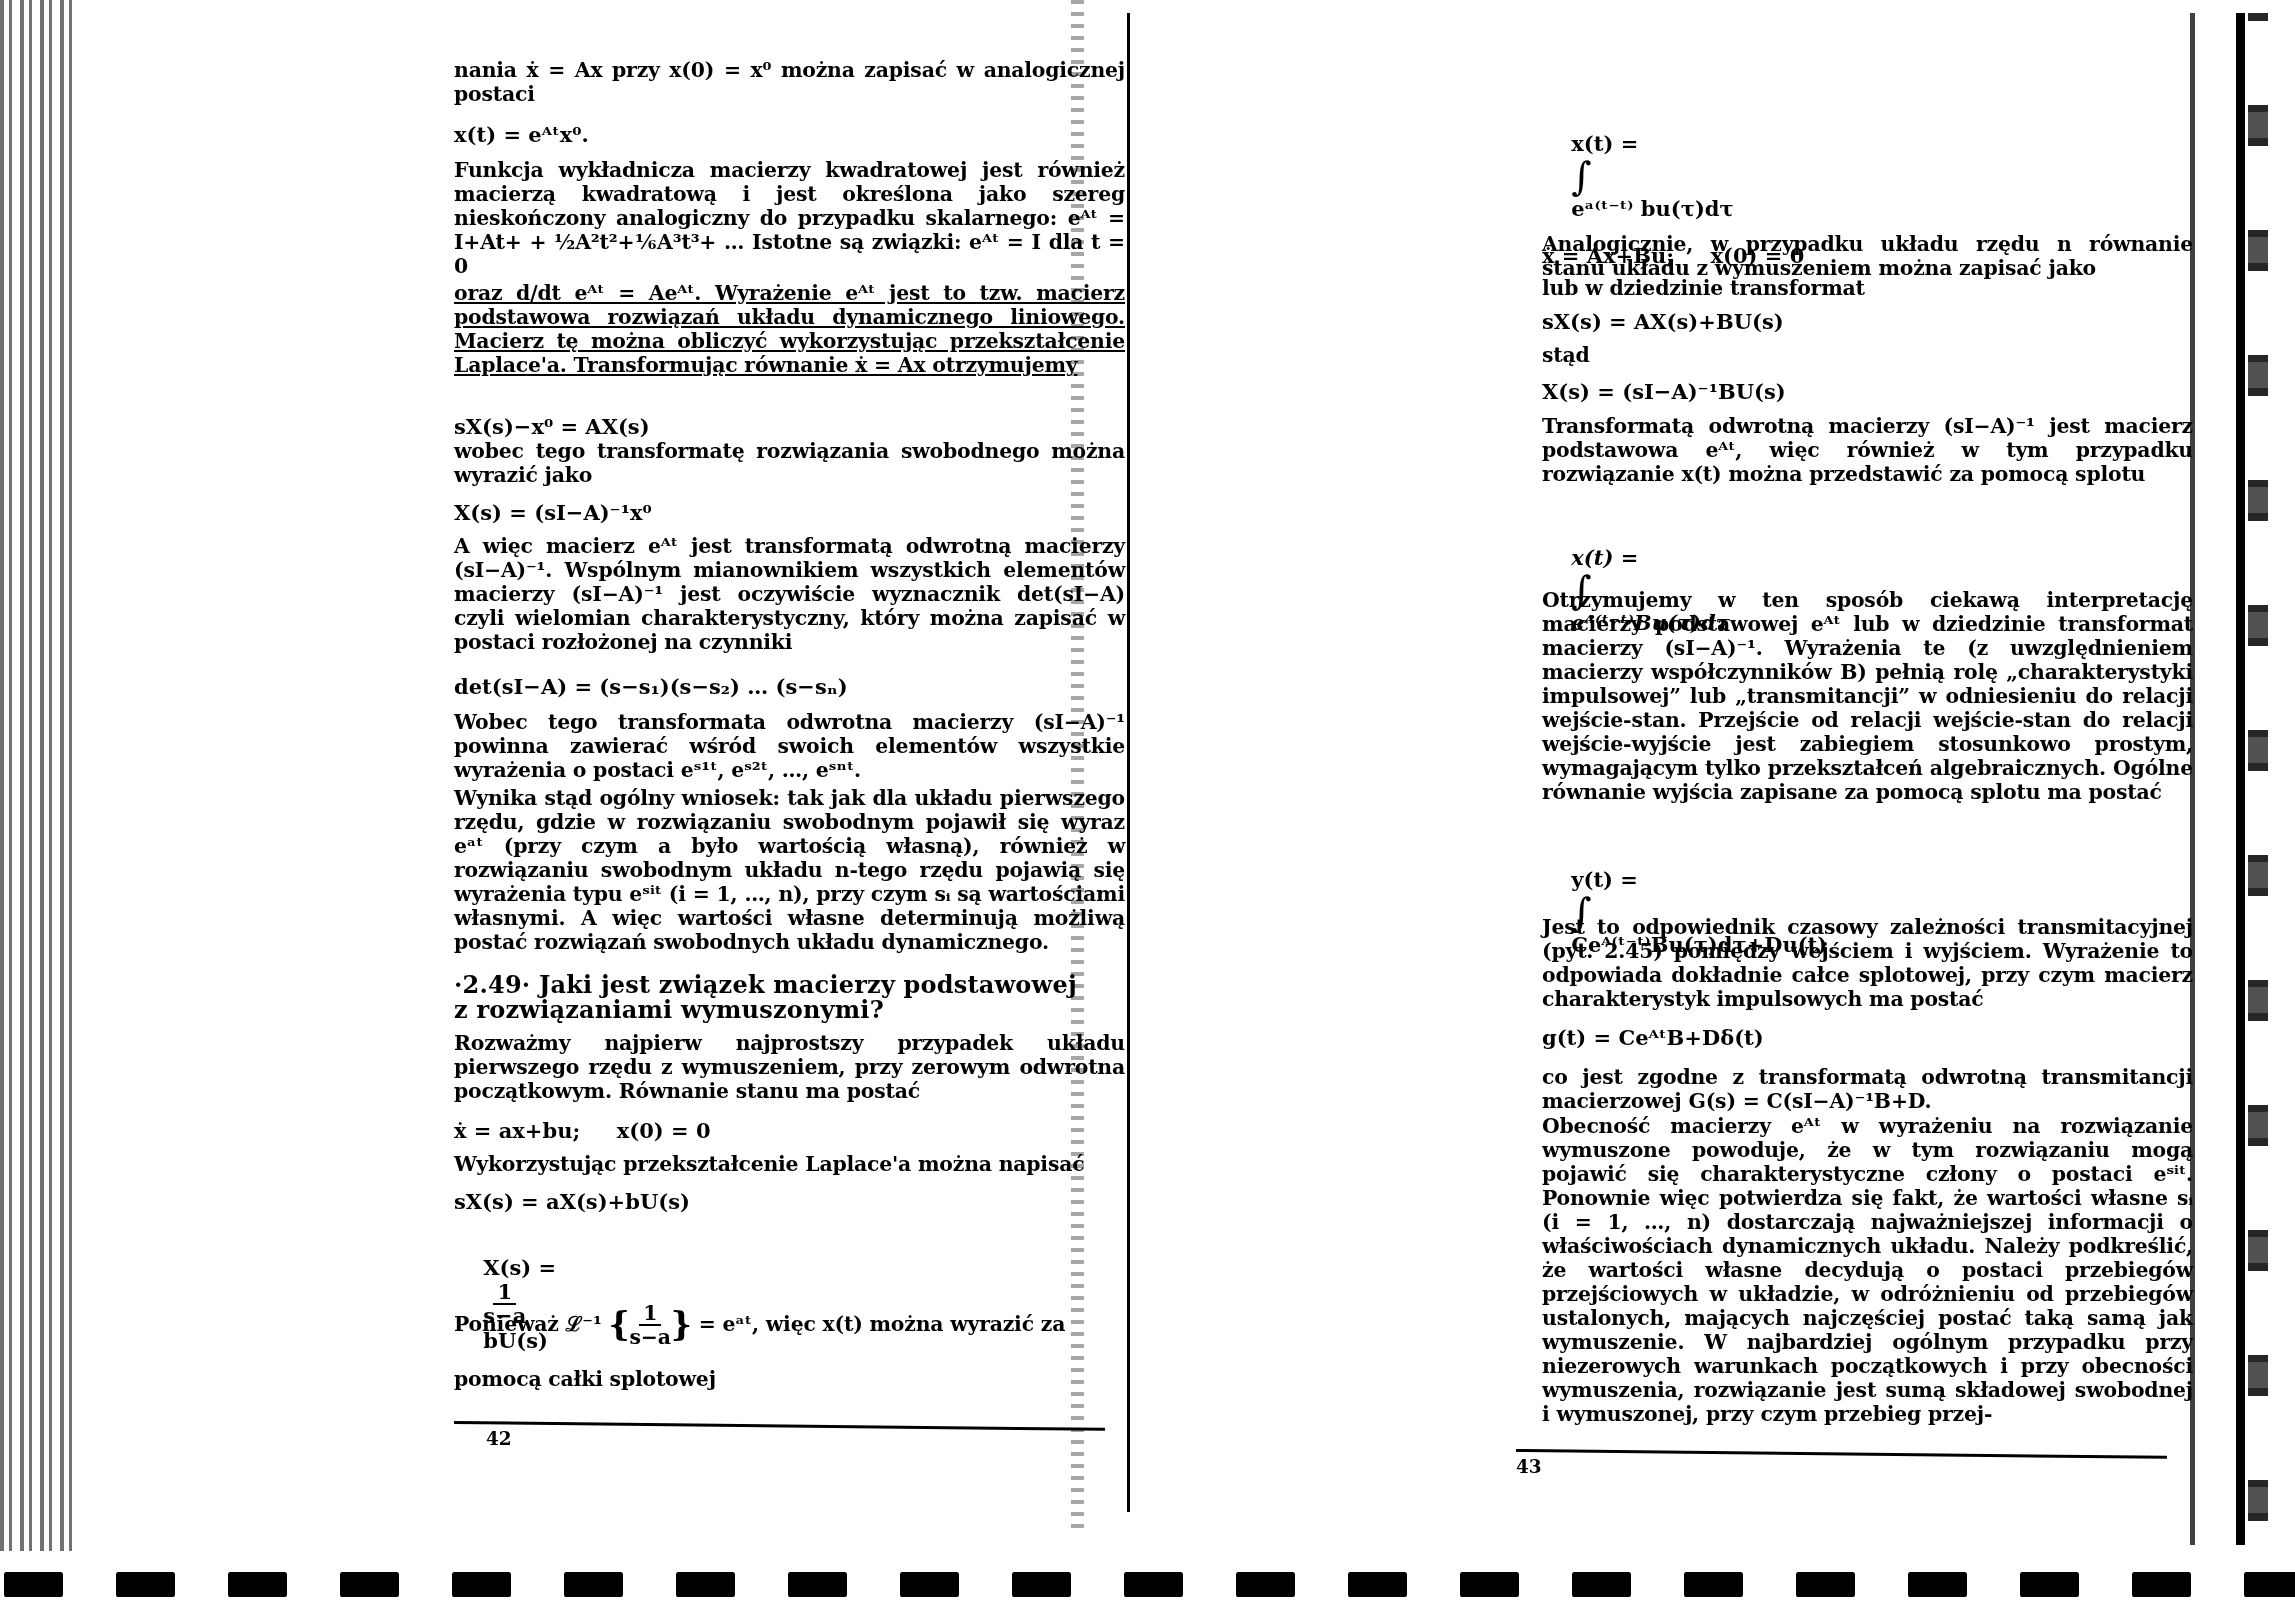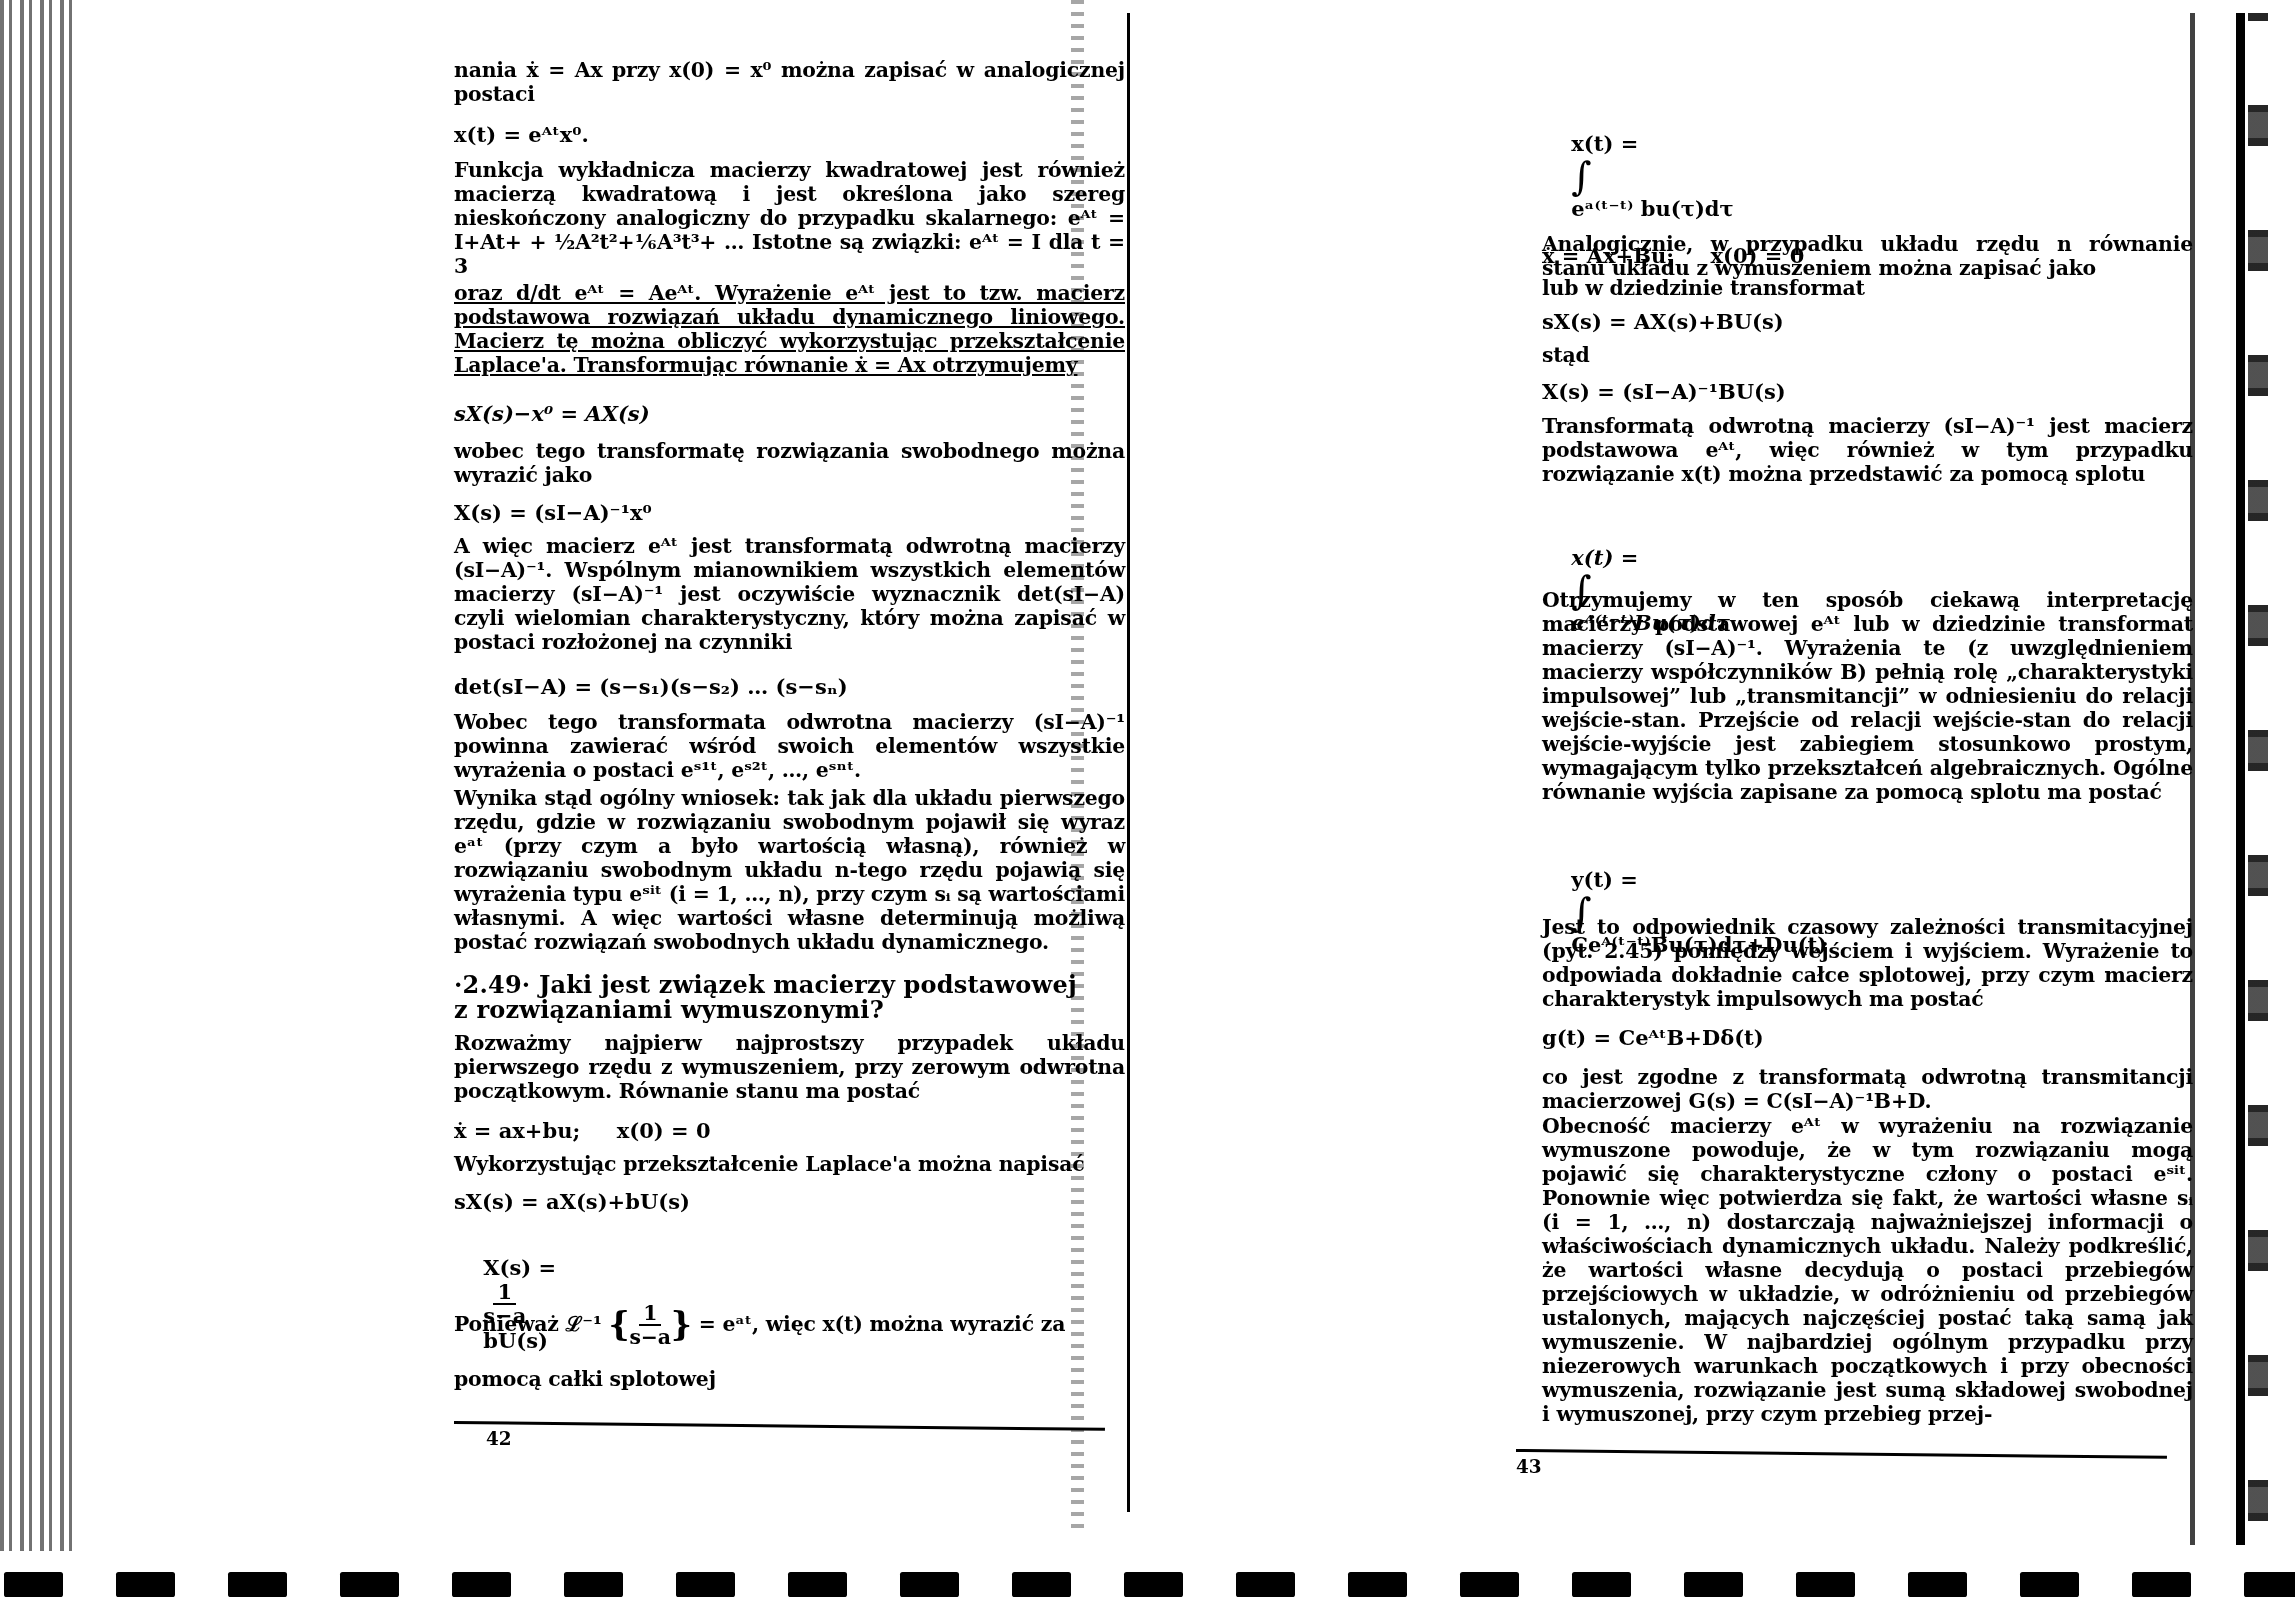--- a/index.html
+++ b/index.html
@@ -90,23 +90,23 @@
   <div class="sprocket"></div>
   <div class="sprocket"></div>
   <div class="sprocket"></div>
   <div class="sprocket"></div>
   <div class="sprocket"></div>
 </div>
 
 <div class="page page-left">
   <div class="block txt" style="top:58px;">nania ẋ = Ax przy x(0) = x⁰ można zapisać w analogicznej postaci</div>
   <div class="block eq" style="top:122px;">x(t) = eᴬᵗx⁰.</div>
-  <div class="block txt" style="top:158px;">Funkcja wykładnicza macierzy kwadratowej jest również macierzą kwadratową i jest określona jako szereg nieskończony analogiczny do przypadku skalarnego: eᴬᵗ = I+At+ + ½A²t²+⅙A³t³+ … Istotne są związki: eᴬᵗ = I dla t = 3</div>
+  <div class="block txt" style="top:158px;">Funkcja wykładnicza macierzy kwadratowej jest również macierzą kwadratową i jest określona jako szereg nieskończony analogiczny do przypadku skalarnego: eᴬᵗ = I+At+ + ½A²t²+⅙A³t³+ … Istotne są związki: eᴬᵗ = I dla t = 0</div>
   <div class="block txt" style="top:281px;text-decoration:underline;">oraz d/dt eᴬᵗ = Aeᴬᵗ. Wyrażenie eᴬᵗ jest to tzw. macierz podstawowa rozwiązań układu dynamicznego liniowego. Macierz tę można obliczyć wykorzystując przekształcenie Laplace'a. Transformując równanie ẋ = Ax otrzymujemy</div>
-  <div class="block eq" style="top:401px;font-style:italic;">sX(s)−x⁰ = AX(s)</div>
+  <div class="block eq" style="top:414px;">sX(s)−x⁰ = AX(s)</div>
   <div class="block txt" style="top:439px;">wobec tego transformatę rozwiązania swobodnego można wyrazić jako</div>
   <div class="block eq" style="top:500px;">X(s) = (sI−A)⁻¹x⁰</div>
   <div class="block txt" style="top:534px;">A więc macierz eᴬᵗ jest transformatą odwrotną macierzy (sI−A)⁻¹. Wspólnym mianownikiem wszystkich elementów macierzy (sI−A)⁻¹ jest oczywiście wyznacznik det(sI−A) czyli wielomian charakterystyczny, który można zapisać w postaci rozłożonej na czynniki</div>
   <div class="block eq" style="top:674px;">det(sI−A) = (s−s₁)(s−s₂) … (s−sₙ)</div>
   <div class="block txt" style="top:710px;">Wobec tego transformata odwrotna macierzy (sI−A)⁻¹ powinna zawierać wśród swoich elementów wszystkie wyrażenia o postaci eˢ¹ᵗ, eˢ²ᵗ, …, eˢⁿᵗ.</div>
   <div class="block txt" style="top:786px;">Wynika stąd ogólny wniosek: tak jak dla układu pierwszego rzędu, gdzie w rozwiązaniu swobodnym pojawił się wyraz eᵃᵗ (przy czym a było wartością własną), również w rozwiązaniu swobodnym układu n-tego rzędu pojawią się wyrażenia typu eˢⁱᵗ (i = 1, …, n), przy czym sᵢ są wartościami własnymi. A więc wartości własne determinują możliwą postać rozwiązań swobodnych układu dynamicznego.</div>
 
   <div class="block heading" style="top:972px;">
     <div>·2.49· Jaki jest związek macierzy podstawowej</div>
     <div>z rozwiązaniami wymuszonymi?</div>

